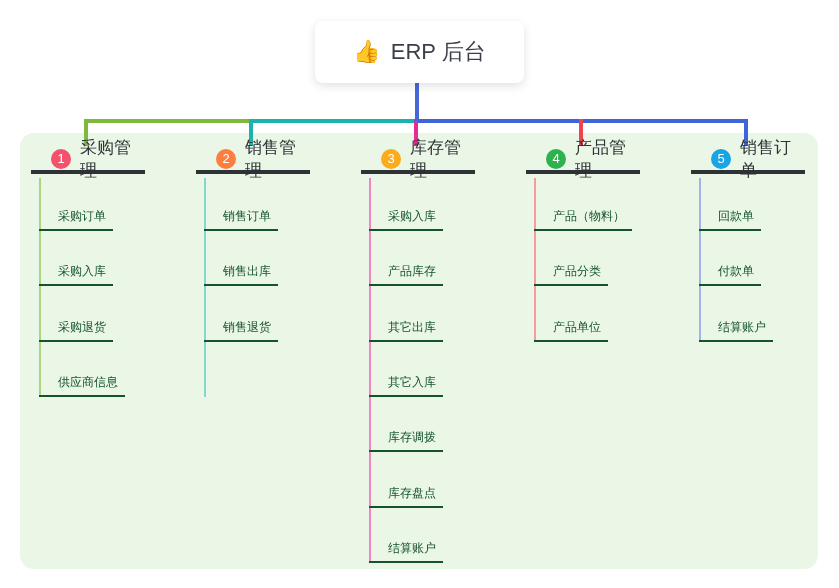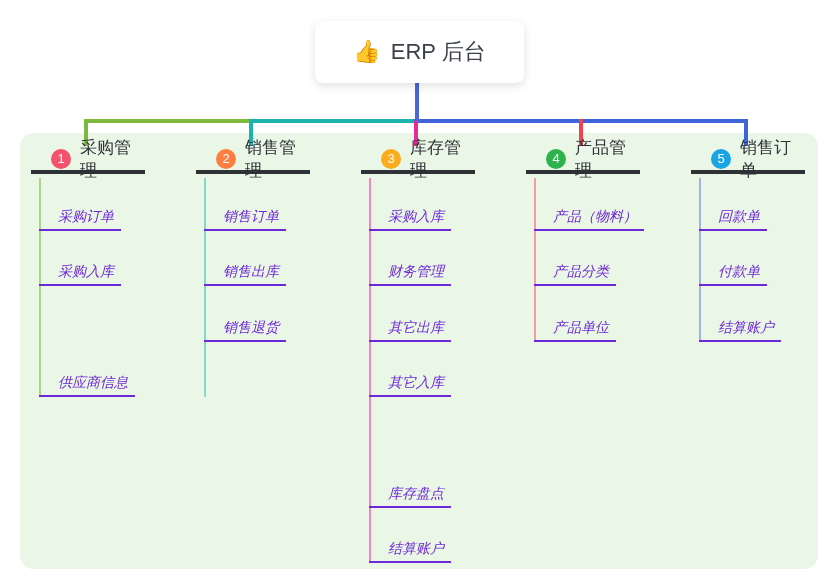--- a/index.html
+++ b/index.html
@@ -50,21 +50,21 @@
     width:20px;height:20px;border-radius:50%;flex:0 0 20px;
     color:#fff;font-size:13px;display:flex;align-items:center;justify-content:center;
   }
   .bg1{background:#f4516c;} .bg2{background:#fd7e3e;} .bg3{background:#fbab1c;}
   .bg4{background:#2eb24e;} .bg5{background:#19a4e6;}
   
   .vline{position:absolute;top:178px;width:2px;z-index:2;}
   .child{
     position:absolute;height:26px;line-height:26px;white-space:nowrap;
     padding:0 7px 0 19px;border-bottom:2px solid;
-    font-size:14px;color:#6d28d9;z-index:3;font-style:italic;
+    font-size:12px;color:#14532d;z-index:3;
   }
 </style>
 </head>
 <body>
 
 <div class="canvas">
 
   <div class="panel"></div>
 
   <div class="hline c1" style="left:86px;width:332px"></div>
@@ -86,42 +86,44 @@
   </div>
 
   <div class="heading c1b" style="left:31px">
     <span class="pad"></span>
     <span class="badge bg1">1</span>
     <span>采购管理</span>
   </div>
   <div class="vline l1" style="left:39px;height:219px"></div>
   <div class="child l1b" style="left:39px;top:203px"><span>采购订单</span></div>
   <div class="child l1b" style="left:39px;top:258px"><span>采购入库</span></div>
+  <div class="child l1b" style="left:39px;top:314px"><span>采购退货</span></div>
   <div class="child l1b" style="left:39px;top:369px"><span>供应商信息</span></div>
 
   <div class="heading c2b" style="left:196px">
     <span class="pad"></span>
     <span class="badge bg2">2</span>
     <span>销售管理</span>
   </div>
   <div class="vline l2" style="left:204px;height:219px"></div>
   <div class="child l2b" style="left:204px;top:203px"><span>销售订单</span></div>
   <div class="child l2b" style="left:204px;top:258px"><span>销售出库</span></div>
   <div class="child l2b" style="left:204px;top:314px"><span>销售退货</span></div>
 
   <div class="heading c3b" style="left:361px">
     <span class="pad"></span>
     <span class="badge bg3">3</span>
     <span>库存管理</span>
   </div>
   <div class="vline l3" style="left:369px;height:385px"></div>
   <div class="child l3b" style="left:369px;top:203px"><span>采购入库</span></div>
-  <div class="child l3b" style="left:369px;top:258px"><span>财务管理</span></div>
+  <div class="child l3b" style="left:369px;top:258px"><span>产品库存</span></div>
   <div class="child l3b" style="left:369px;top:314px"><span>其它出库</span></div>
   <div class="child l3b" style="left:369px;top:369px"><span>其它入库</span></div>
+  <div class="child l3b" style="left:369px;top:424px"><span>库存调拨</span></div>
   <div class="child l3b" style="left:369px;top:480px"><span>库存盘点</span></div>
   <div class="child l3b" style="left:369px;top:535px"><span>结算账户</span></div>
 
   <div class="heading c4b" style="left:526px">
     <span class="pad"></span>
     <span class="badge bg4">4</span>
     <span>产品管理</span>
   </div>
   <div class="vline l4" style="left:534px;height:164px"></div>
   <div class="child l4b" style="left:534px;top:203px"><span>产品（物料）</span></div>

